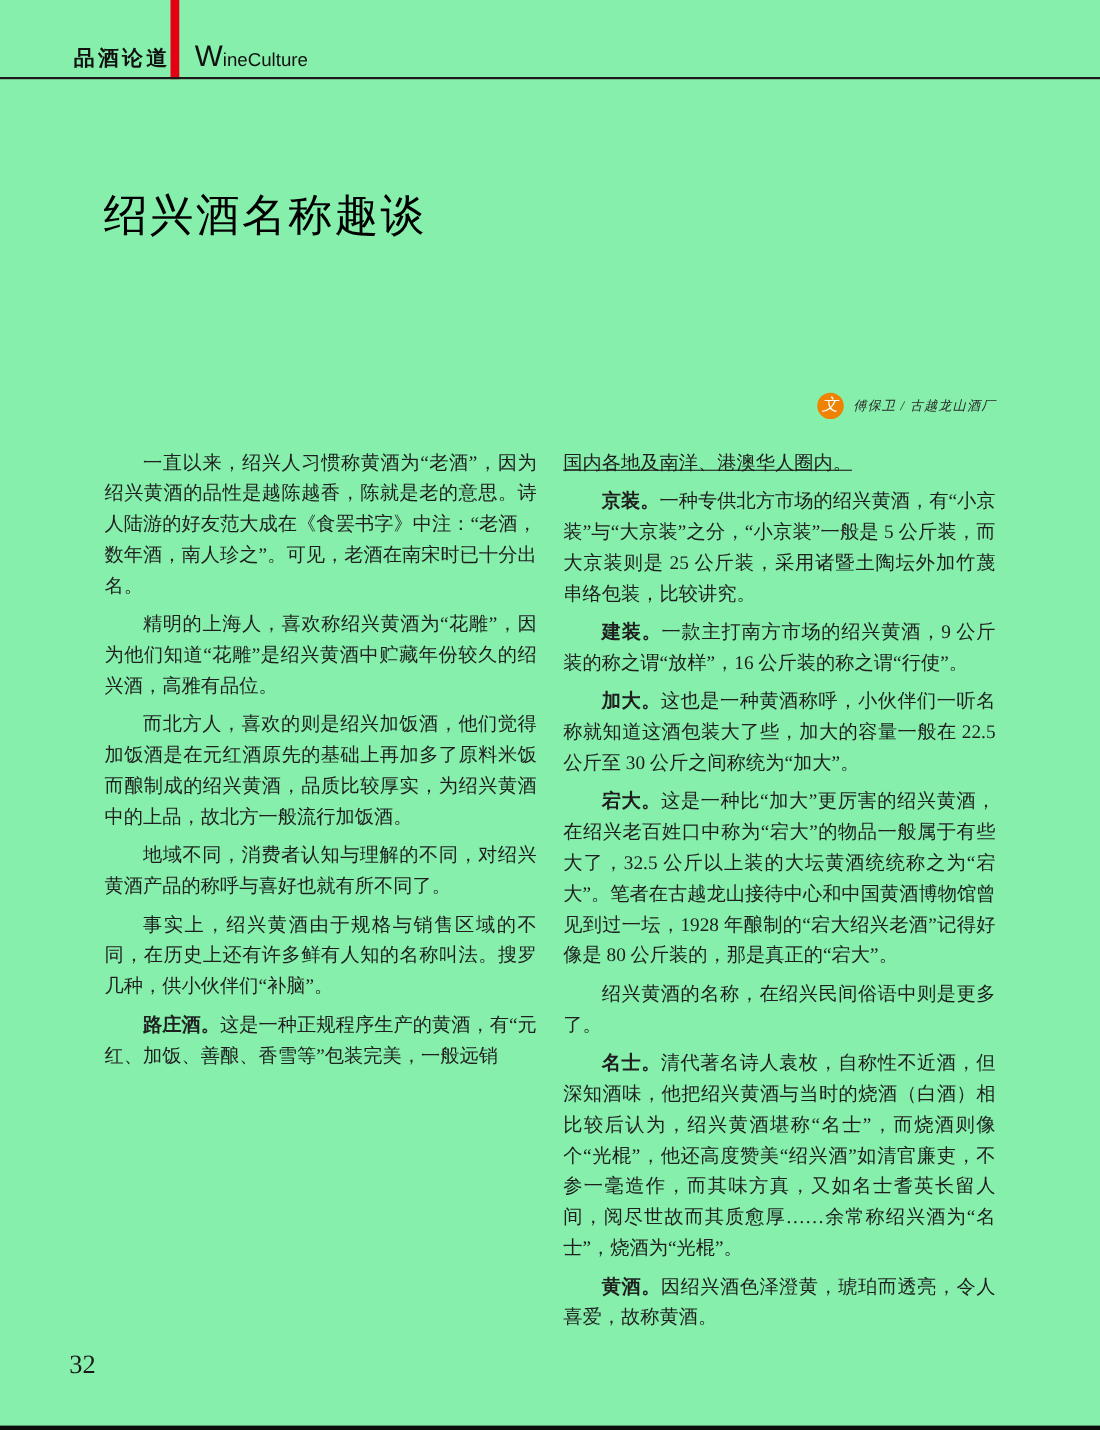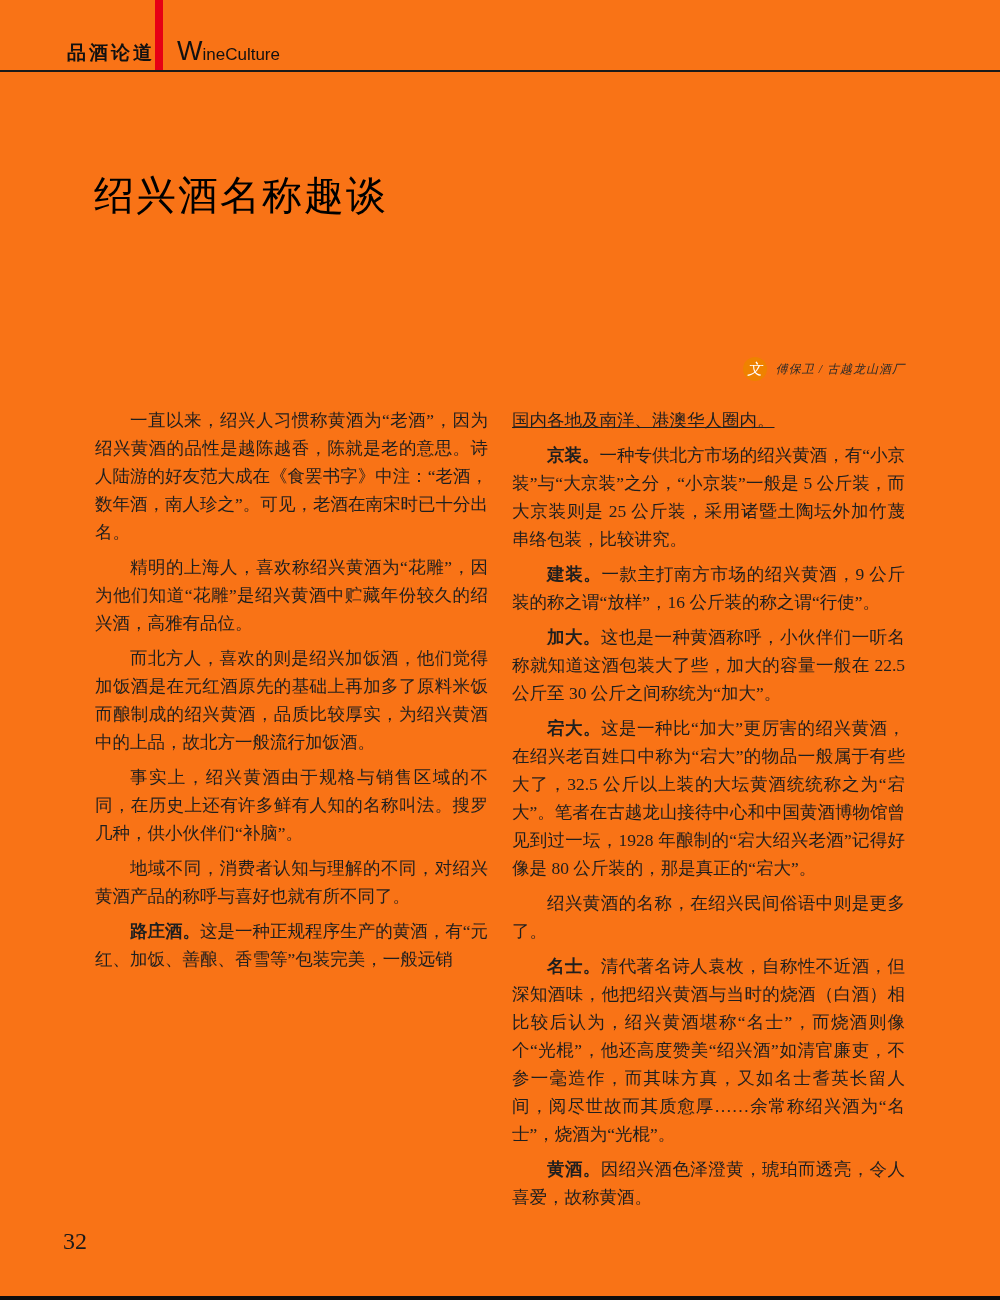--- a/index.html
+++ b/index.html
@@ -1,21 +1,21 @@
 <!DOCTYPE html>
 <html><head>
 <meta charset="utf-8">
 <style>
   * { margin: 0; padding: 0; box-sizing: border-box; }
   html, body { background: #ffffff; }
   .page {
     position: relative;
     width: 1000px;
     height: 1300px;
-    background: #f97316;
+    background: #86efac;
     overflow: hidden;
     font-family: "Liberation Serif", "DejaVu Serif", serif;
     color: #1f1f1f;
   }
 
   
   .header-rule {
     position: absolute;
     left: 0; right: 0; top: 70px;
     height: 2px;
@@ -143,22 +143,22 @@
   <div class="byline">
     <span class="byline-icon">文</span>
     <span class="byline-credit">傅保卫 / 古越龙山酒厂</span>
   </div>
 
   <div class="columns">
     <div class="column">
       <p><b class="lead"></b><span>一直以来，绍兴人习惯称黄酒为“老酒”，因为绍兴黄酒的品性是越陈越香，陈就是老的意思。诗人陆游的好友范大成在《食罢书字》中注：“老酒，数年酒，南人珍之”。可见，老酒在南宋时已十分出名。</span></p>
       <p><b class="lead"></b><span>精明的上海人，喜欢称绍兴黄酒为“花雕”，因为他们知道“花雕”是绍兴黄酒中贮藏年份较久的绍兴酒，高雅有品位。</span></p>
       <p><b class="lead"></b><span>而北方人，喜欢的则是绍兴加饭酒，他们觉得加饭酒是在元红酒原先的基础上再加多了原料米饭而酿制成的绍兴黄酒，品质比较厚实，为绍兴黄酒中的上品，故北方一般流行加饭酒。</span></p>
+      <p><b class="lead"></b><span>地域不同，消费者认知与理解的不同，对绍兴黄酒产品的称呼与喜好也就有所不同了。</span></p>
       <p><b class="lead"></b><span>事实上，绍兴黄酒由于规格与销售区域的不同，在历史上还有许多鲜有人知的名称叫法。搜罗几种，供小伙伴们“补脑”。</span></p>
-      <p><b class="lead"></b><span>地域不同，消费者认知与理解的不同，对绍兴黄酒产品的称呼与喜好也就有所不同了。</span></p>
       <p><b class="lead">路庄酒。</b><span>这是一种正规程序生产的黄酒，有“元红、加饭、善酿、香雪等”包装完美，一般远销</span></p>
     </div>
     <div class="column">
       <p class="no-indent"><b class="lead"></b><span>国内各地及南洋、港澳华人圈内。</span></p>
       <p><b class="lead">京装。</b><span>一种专供北方市场的绍兴黄酒，有“小京装”与“大京装”之分，“小京装”一般是 5 公斤装，而大京装则是 25 公斤装，采用诸暨土陶坛外加竹蔑串络包装，比较讲究。</span></p>
       <p><b class="lead">建装。</b><span>一款主打南方市场的绍兴黄酒，9 公斤装的称之谓“放样”，16 公斤装的称之谓“行使”。</span></p>
       <p><b class="lead">加大。</b><span>这也是一种黄酒称呼，小伙伴们一听名称就知道这酒包装大了些，加大的容量一般在 22.5 公斤至 30 公斤之间称统为“加大”。</span></p>
       <p><b class="lead">宕大。</b><span>这是一种比“加大”更厉害的绍兴黄酒，在绍兴老百姓口中称为“宕大”的物品一般属于有些大了，32.5 公斤以上装的大坛黄酒统统称之为“宕大”。笔者在古越龙山接待中心和中国黄酒博物馆曾见到过一坛，1928 年酿制的“宕大绍兴老酒”记得好像是 80 公斤装的，那是真正的“宕大”。</span></p>
       <p><b class="lead"></b><span>绍兴黄酒的名称，在绍兴民间俗语中则是更多了。</span></p>
       <p><b class="lead">名士。</b><span>清代著名诗人袁枚，自称性不近酒，但深知酒味，他把绍兴黄酒与当时的烧酒（白酒）相比较后认为，绍兴黄酒堪称“名士”，而烧酒则像个“光棍”，他还高度赞美“绍兴酒”如清官廉吏，不参一毫造作，而其味方真，又如名士耆英长留人间，阅尽世故而其质愈厚……余常称绍兴酒为“名士”，烧酒为“光棍”。</span></p>

